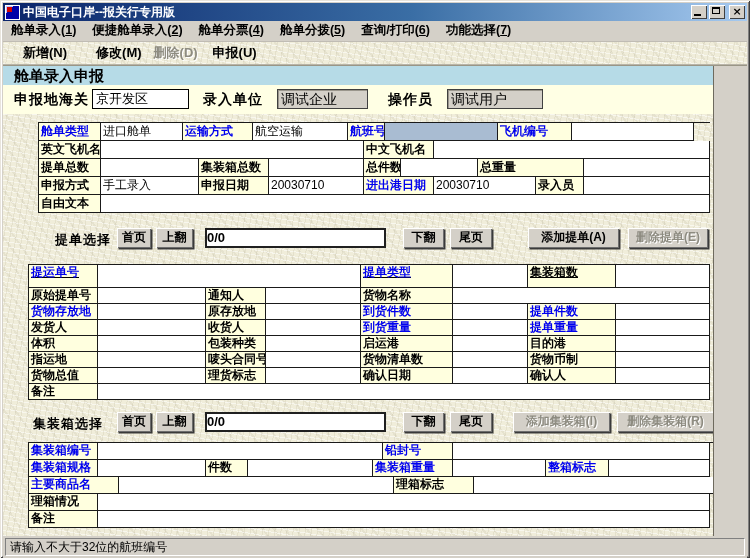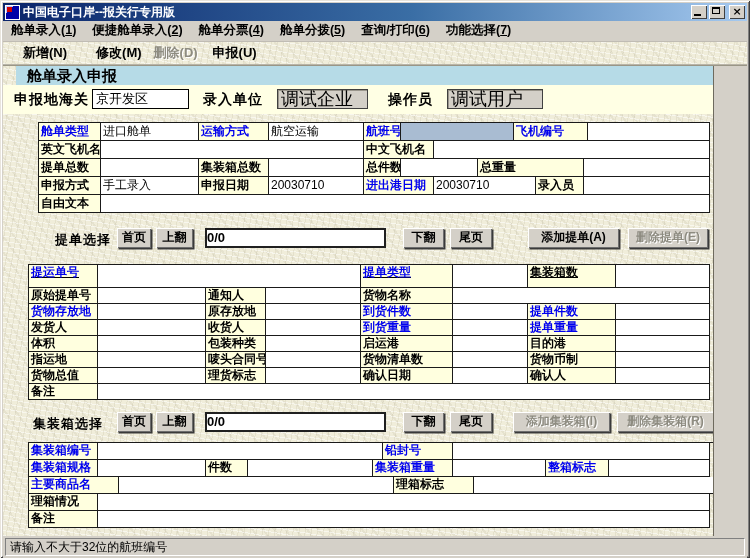--- a/index.html
+++ b/index.html
@@ -26,26 +26,26 @@
      repeating-linear-gradient(10deg,rgba(255,255,255,.55) 0 1px,rgba(0,0,0,0) 1px 5px),
      repeating-linear-gradient(55deg,rgba(170,165,140,.15) 0 2px,rgba(0,0,0,0) 2px 9px);}
   
   .toolbar{height:22px;display:flex;align-items:center;font-size:13px;font-weight:bold;border-bottom:1px solid #b8b4a8;}
   .tool-btn{white-space:nowrap;cursor:default;}
   .tool-btn.disabled{color:#8e8c80;text-shadow:1px 1px 0 #fff;}
   
   .client{display:flex;height:470px;border-top:1px solid #9a9686;}
   .formcol{position:relative;width:710px;height:470px;flex:0 0 auto;overflow:hidden;}
   .filler{flex:1;background:#d4d0c8;border-left:1px solid #6e6a5e;}
-  .band{position:absolute;left:0;top:0;width:710px;height:19px;background:#b6dbe7;margin-left:13px;}
+  .band{position:absolute;left:0;top:0;width:710px;height:19px;background:#b6dbe7;}
   .band .t{position:absolute;left:11px;top:1px;font-size:15px;font-weight:bold;color:#000;}
   .hdr{position:absolute;left:0;top:19px;width:710px;height:29px;background:#ffffe4;}
   .hdr .flabel{position:absolute;top:0;line-height:28px;font-size:14px;font-weight:bold;letter-spacing:1px;}
   .tinput{position:absolute;top:4px;height:20px;box-sizing:border-box;background:#fff;border:1px solid #000;font-size:13px;line-height:18px;padding-left:3px;}
-  .ginput{position:absolute;top:4px;height:20px;box-sizing:border-box;background:#d4d0c8;border:1px solid #404040;box-shadow:inset 1px 1px 0 #9a968c;font-size:18px;line-height:18px;padding-left:3px;}
+  .ginput{position:absolute;top:4px;height:20px;box-sizing:border-box;background:#d4d0c8;border:1px solid #404040;box-shadow:inset 1px 1px 0 #9a968c;font-size:14px;line-height:18px;padding-left:3px;}
   
   .grid{position:absolute;display:inline-block;border-top:1px solid #1a1a1a;border-left:1px solid #1a1a1a;}
   .trow{display:flex;}
   .cell{box-sizing:border-box;height:100%;border-right:1px solid #1a1a1a;border-bottom:1px solid #1a1a1a;overflow:hidden;white-space:nowrap;font-size:12px;padding-left:2px;}
   .cell.lbl{background:#ffffdf;font-weight:bold;color:#000;}
   .cell.lbl.blue{color:#0000ee;}
   .cell.val{background:#fff;}
   .cell.val.sel{background:#a9bcd2;}
   
   .navrow{position:absolute;left:0;width:710px;height:22px;}
@@ -108,21 +108,21 @@
         <div class="tinput" style="left:89px;width:97px">京开发区</div>
         <span class="flabel" style="left:200px">录入单位</span>
         <div class="ginput" style="left:274px;width:91px">调试企业</div>
         <span class="flabel" style="left:385px">操作员</span>
         <div class="ginput" style="left:444px;width:96px">调试用户</div>
       </div>
 
       <div class="grid" style="left:35px;top:56px" id="manifest-table">
           <div class="trow" style="height: 18px;">
             <div class="cell lbl blue" style="width: 62px; line-height: 16px;">舱单类型</div>
-            <div class="cell val" style="width: 98px; line-height: 16px;">进口舱单</div>
+            <div class="cell val" style="width: 82px; line-height: 16px;">进口舱单</div>
             <div class="cell lbl blue" style="width: 70px; line-height: 16px;">运输方式</div>
             <div class="cell val" style="width: 95px; line-height: 16px;">航空运输</div>
             <div class="cell lbl blue" style="width: 37px; line-height: 16px;">航班号</div>
             <div class="cell val sel" style="width: 113px; line-height: 16px;"></div>
             <div class="cell lbl blue" style="width: 74px; line-height: 16px;">飞机编号</div>
             <div class="cell val" style="width: 122px; line-height: 16px;"></div>
           </div>
           <div class="trow" style="height: 18px;">
             <div class="cell lbl" style="width: 62px; line-height: 16px;">英文飞机名</div>
             <div class="cell val" style="width: 263px; line-height: 16px;"></div>

